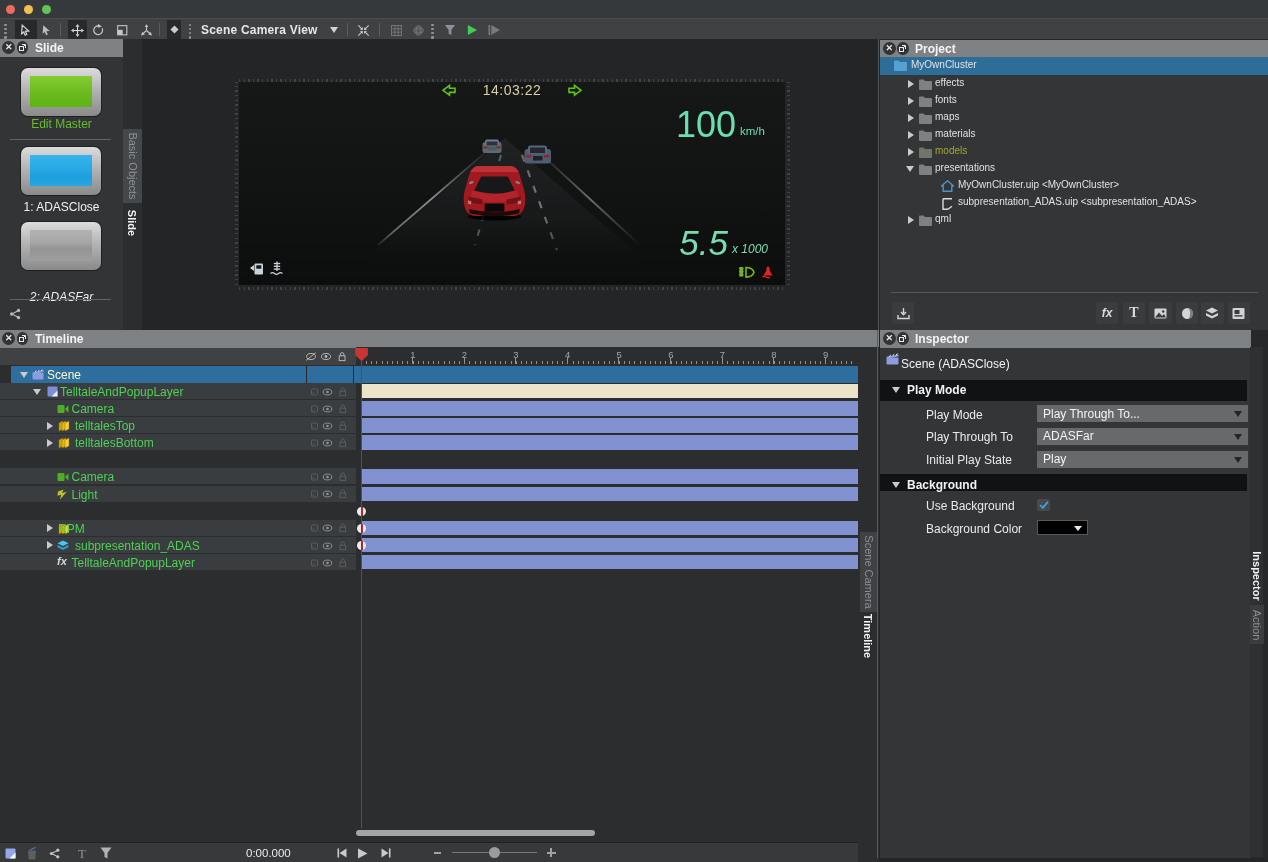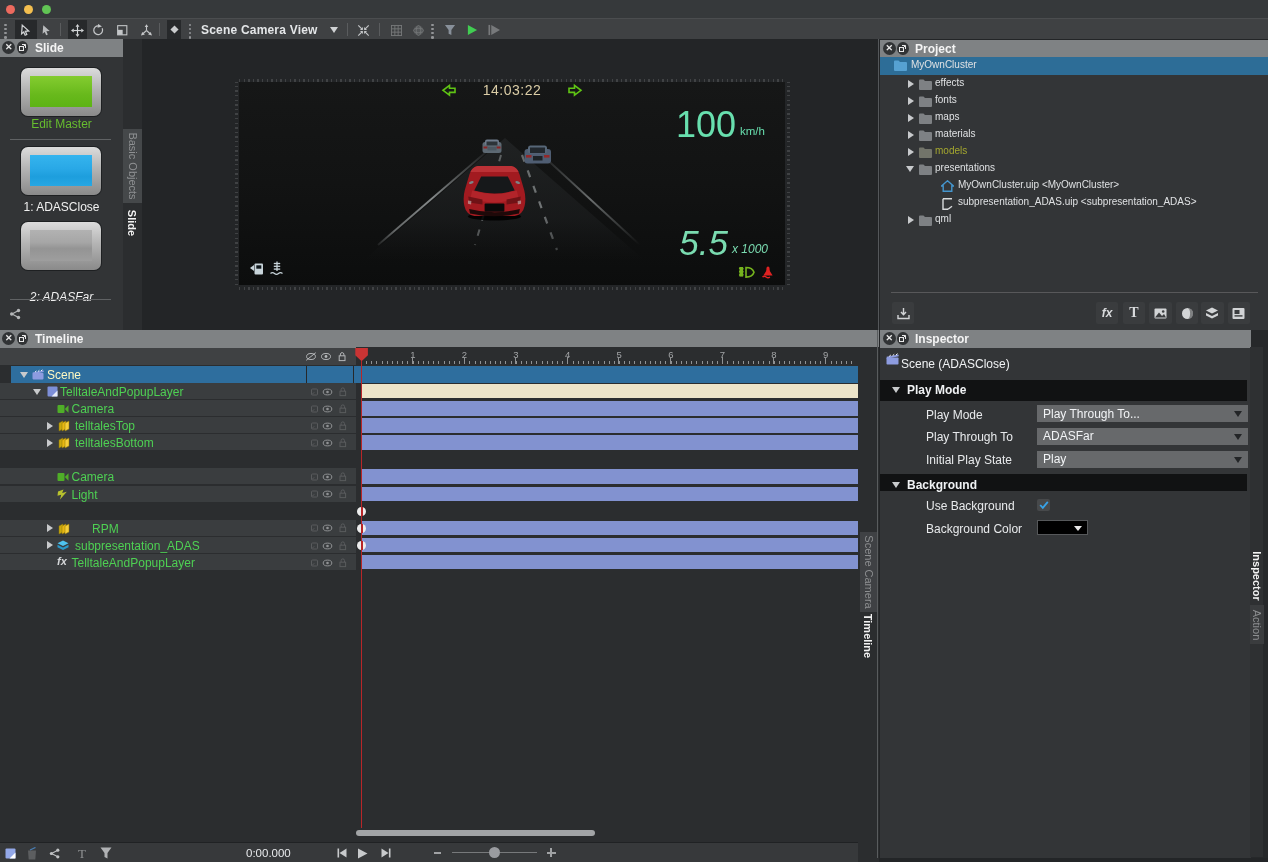--- a/index.html
+++ b/index.html
@@ -612,21 +612,21 @@
         <div class="tbar" style="background:#8292d0;"></div>
       </div>
     <div class="trow" style="top:189.7px;">
         <div class="bg"></div>
         <div class="exparrow exp-closed" style="left:46.5px; top:4.5px;"></div>
         <svg class="cmp abs" style="left:58px; top:3px;" width="12" height="12" viewBox="0 0 12 12">
           <path d="M1,3 L5,1 L5,9 L1,11 Z" fill="#caa90e" stroke="#8a7408" stroke-width="0.5"></path>
           <path d="M4,3 L8,1 L8,9 L4,11 Z" fill="#e8b812" stroke="#8a7408" stroke-width="0.5"></path>
           <path d="M7,3 L11,1 L11,9 L7,11 Z" fill="#f6ce3a" stroke="#8a7408" stroke-width="0.5"></path>
         </svg>
-        <span class="nm" style="left:92px;">RPM</span>
+        <span class="nm" style="left:58px;">RPM</span>
         <svg class="tg abs" width="44" height="12" viewBox="0 0 44 12">
           <use href="#togdef"></use>
         </svg>
         <div class="tbar" style="background:#8292d0;"></div>
         <div class="kf"></div>
       </div>
     <div class="trow" style="top:206.8px;">
         <div class="bg"></div>
         <div class="exparrow exp-closed" style="left:46.5px; top:4.5px;"></div>
         <svg class="abs" style="left:57px; top:3px;" width="12" height="12" viewBox="0 0 12 12">

